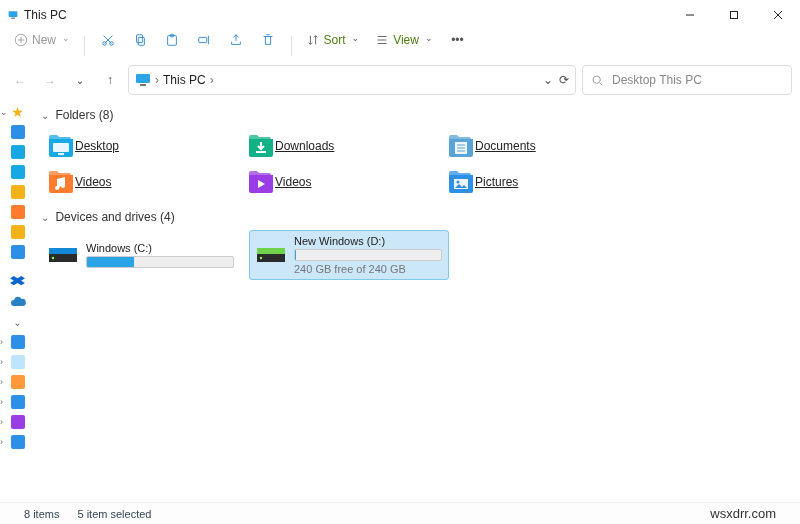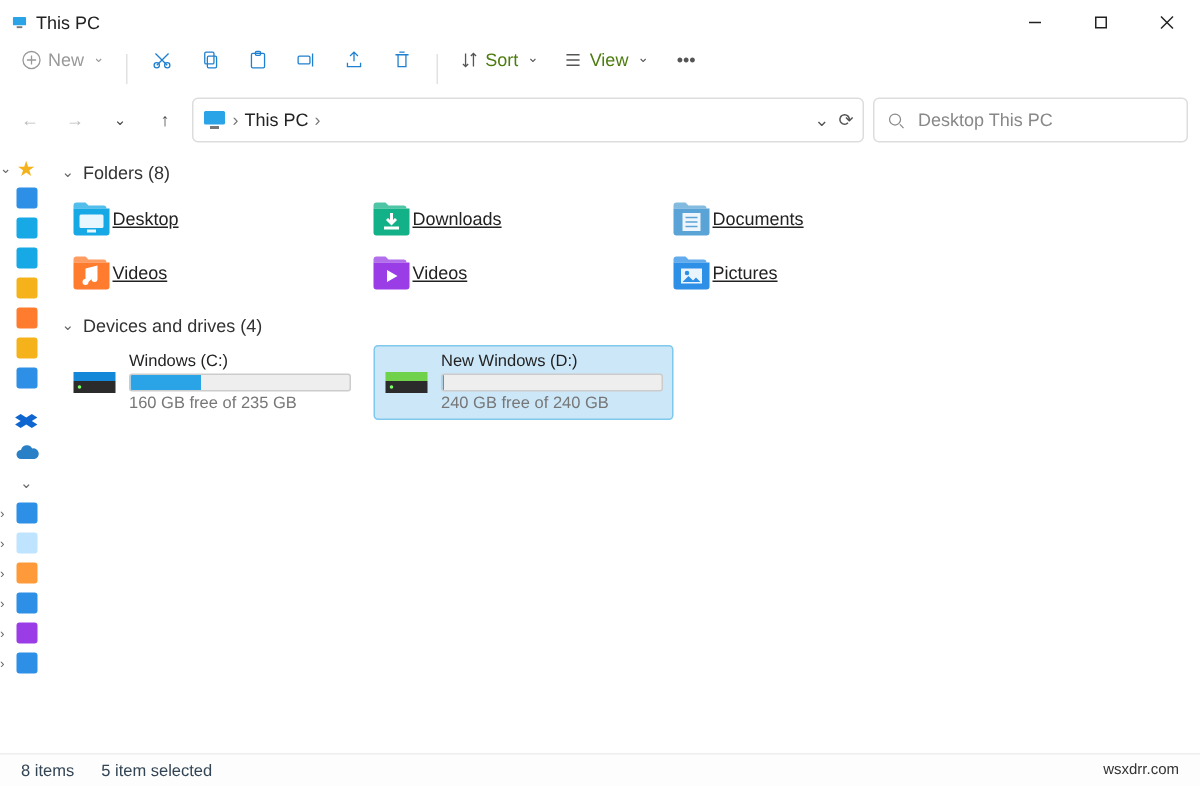--- a/index.html
+++ b/index.html
@@ -36,22 +36,22 @@
   .folder-item { width: 200px; height: 36px; display: flex; align-items: center; padding: 2px 6px; border-radius: 3px; text-decoration: underline; }
   .ficon { width: 28px; height: 28px; border-radius: 3px; display: flex; align-items: center; justify-content: center; }
   .drives { display: flex; gap: 8px; }
   .drive-item { width: 200px; height: 50px; display: flex; align-items: center; gap: 8px; padding: 4px 6px; border-radius: 3px; border: 1px solid transparent; }
   .drive-item.selected { background: #cce7f8; border-color: #7fc8ee; }
   .dicon { width: 30px; height: 30px; border-radius: 3px; }
   .drive-info { flex: 1; display: flex; flex-direction: column; gap: 2px; font-size: 11px; }
   .dbar { height: 12px; background: #eee; border: 1px solid #ccc; border-radius: 2px; position: relative; overflow: hidden; }
   .dbar .fill { position: absolute; left: 0; top: 0; bottom: 0; background: #2aa4e6; }
   .dsub { color: #777; font-size: 11px; }
-  .statusbar { position: absolute; bottom: 0; left: 0; right: 0; height: 22px; display: flex; align-items: center; gap: 18px; padding: 0 14px; font-size: 11px; color: #345; border-top: 1px solid #eee; background: #fdfdfd; }
-  .statusbar .right { margin-left: auto; font-size: 10px; color: #333; }
+  .statusbar { position: absolute; bottom: 0; left: 0; right: 0; height: 22px; display: flex; align-items: center; gap: 18px; padding: 0 24px; font-size: 11px; color: #345; border-top: 1px solid #eee; background: #fdfdfd; }
+  .statusbar .right { margin-left: auto; font-size: 13px; color: #333; }
 </style>
 </head>
 <body>
 
 <div class="titlebar">
   <svg class="sys-icon" viewBox="0 0 16 16">
       <rect x="1" y="2" width="14" height="9" rx="1" fill="#2aa4e6"></rect>
       <rect x="5" y="12" width="6" height="2" fill="#777"></rect>
     </svg>
   <span class="title">This PC</span>
@@ -321,21 +321,20 @@
     <svg width="30" height="30" viewBox="0 0 30 30">
               <rect x="1" y="8" width="28" height="6" fill="#1488d8"></rect>
               <rect x="1" y="14" width="28" height="8" fill="#2b2b2b"></rect>
               <circle cx="5" cy="18" r="1.2" fill="#7fff66"></circle>
             </svg></span>
     <div class="drive-info">
       <span>Windows (C:)</span>
       <div class="dbar">
               <div class="fill" style="width:32%"></div>
             </div>
-      <span class="dsub">160 GB free of 235 GB</span>
     </div>
         </div>
         <div class="drive-item selected">
           <span class="dicon">
     <svg width="30" height="30" viewBox="0 0 30 30">
               <rect x="1" y="8" width="28" height="6" fill="#6fd24a"></rect>
               <rect x="1" y="14" width="28" height="8" fill="#2b2b2b"></rect>
               <circle cx="5" cy="18" r="1.2" fill="#7fff66"></circle>
             </svg></span>
     <div class="drive-info">

